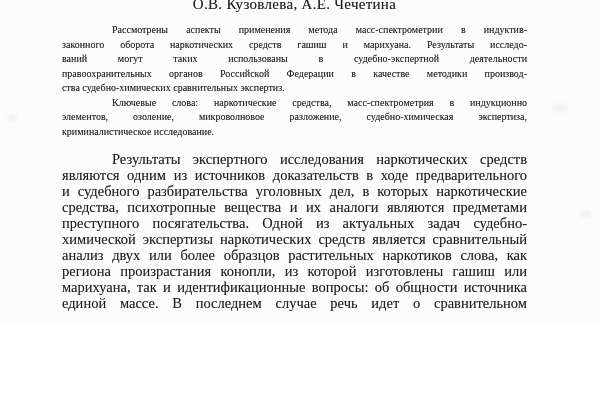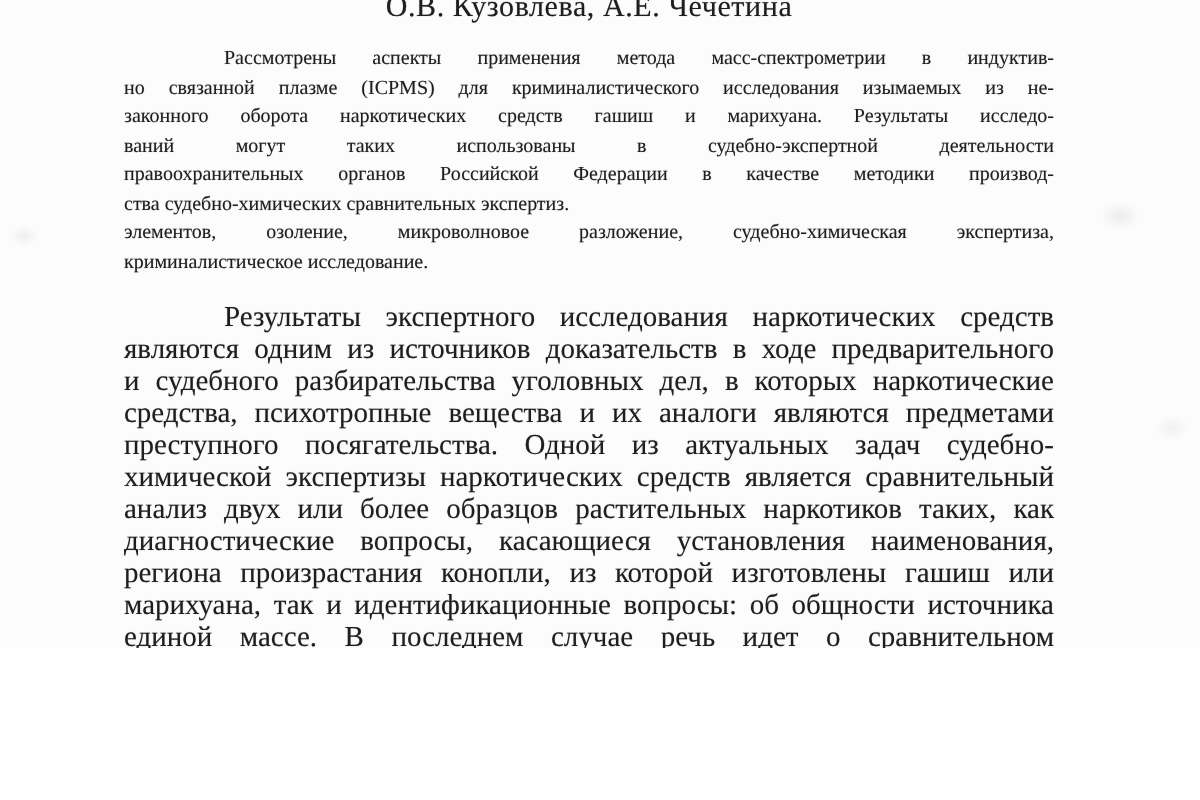--- a/index.html
+++ b/index.html
@@ -56,39 +56,38 @@
 </style>
 </head>
 <body>
 
 <div class="page">
   <div class="textcol">
     <div class="authors">О.В. Кузовлева, А.Е. Чечетина</div>
 
     <div class="para abstract">
         <div class="jline first">Рассмотрены аспекты применения метода масс-спектрометрии в индуктив-</div>
-        <div class="jline">но связанной плазме (ICPMS) для криминалистического исследования изымаемых из не-</div>
         <div class="jline">законного оборота наркотических средств гашиш и марихуана. Результаты исследо-</div>
         <div class="jline">ваний могут таких использованы в судебно-экспертной деятельности</div>
         <div class="jline">правоохранительных органов Российской Федерации в качестве методики производ-</div>
         <div class="jline last">ства судебно-химических сравнительных экспертиз.</div>
       </div>
 
     <div class="para keywords">
+        <div class="jline first">Ключевые слова: наркотические средства, масс-спектрометрия в индукционно</div>
         <div class="jline">элементов, озоление, микроволновое разложение, судебно-химическая экспертиза,</div>
         <div class="jline last">криминалистическое исследование.</div>
       </div>
 
     <div class="para bodytext">
         <div class="jline first">Результаты экспертного исследования наркотических средств</div>
         <div class="jline">являются одним из источников доказательств в ходе предварительного</div>
         <div class="jline">и судебного разбирательства уголовных дел, в которых наркотические</div>
         <div class="jline">средства, психотропные вещества и их аналоги являются предметами</div>
         <div class="jline">преступного посягательства. Одной из актуальных задач судебно-</div>
         <div class="jline">химической экспертизы наркотических средств является сравнительный</div>
-        <div class="jline">анализ двух или более образцов растительных наркотиков таких, как</div>
-        <div class="jline">диагностические вопросы, касающиеся установления наименования,</div>
+        <div class="jline">анализ двух или более образцов растительных наркотиков слова, как</div>
         <div class="jline">региона произрастания конопли, из которой изготовлены гашиш или</div>
         <div class="jline">марихуана, так и идентификационные вопросы: об общности источника</div>
         <div class="jline">единой массе. В последнем случае речь идет о сравнительном</div>
       </div>
   </div>
 </div>
 
 </body></html>

